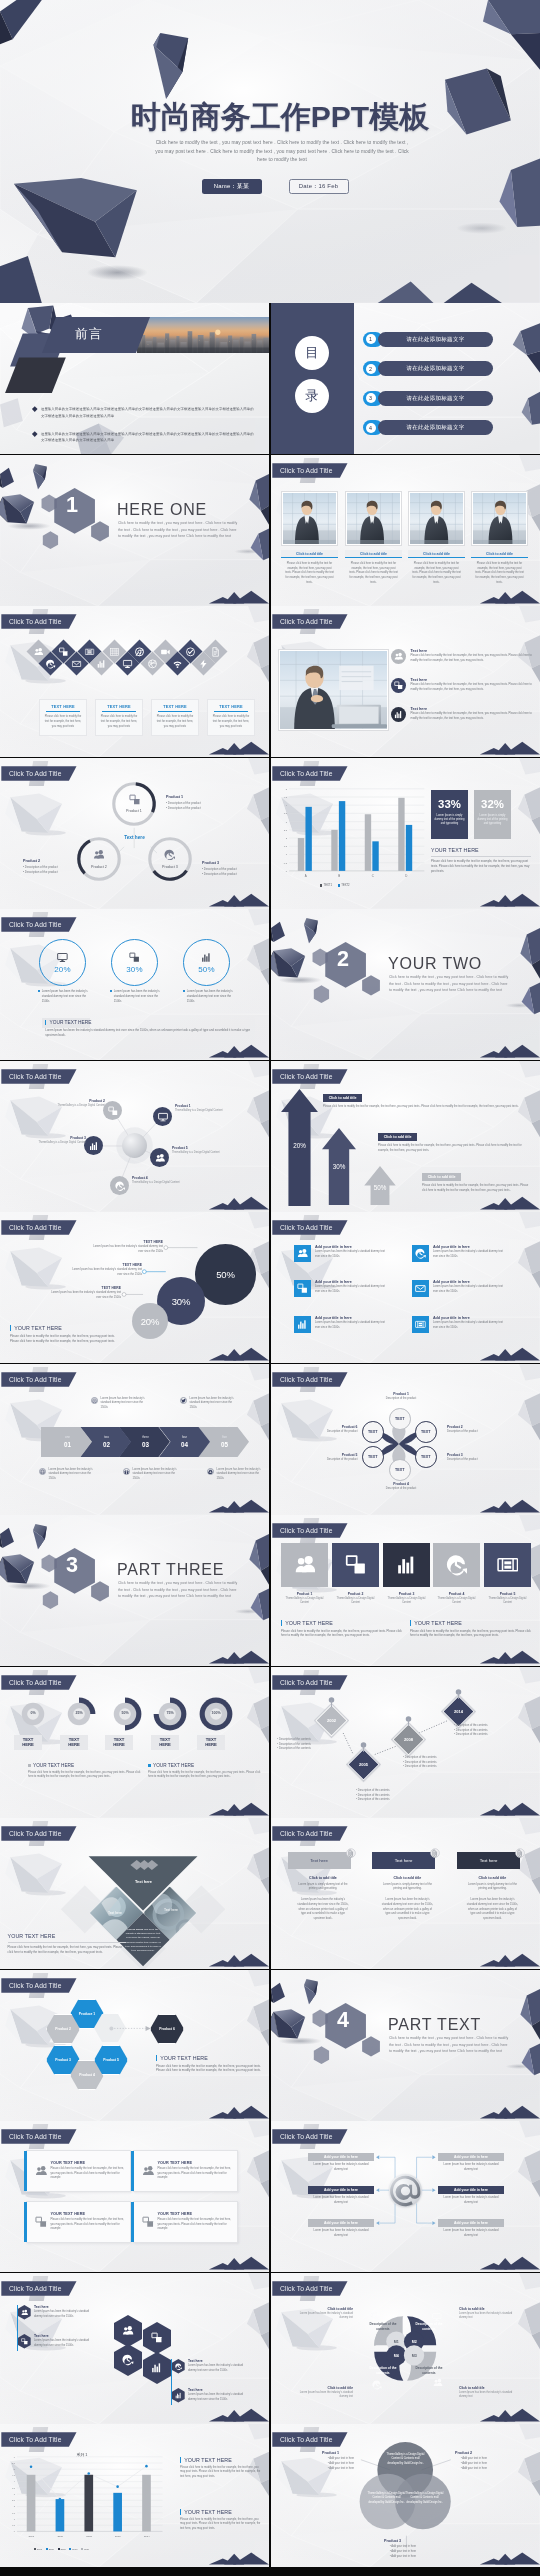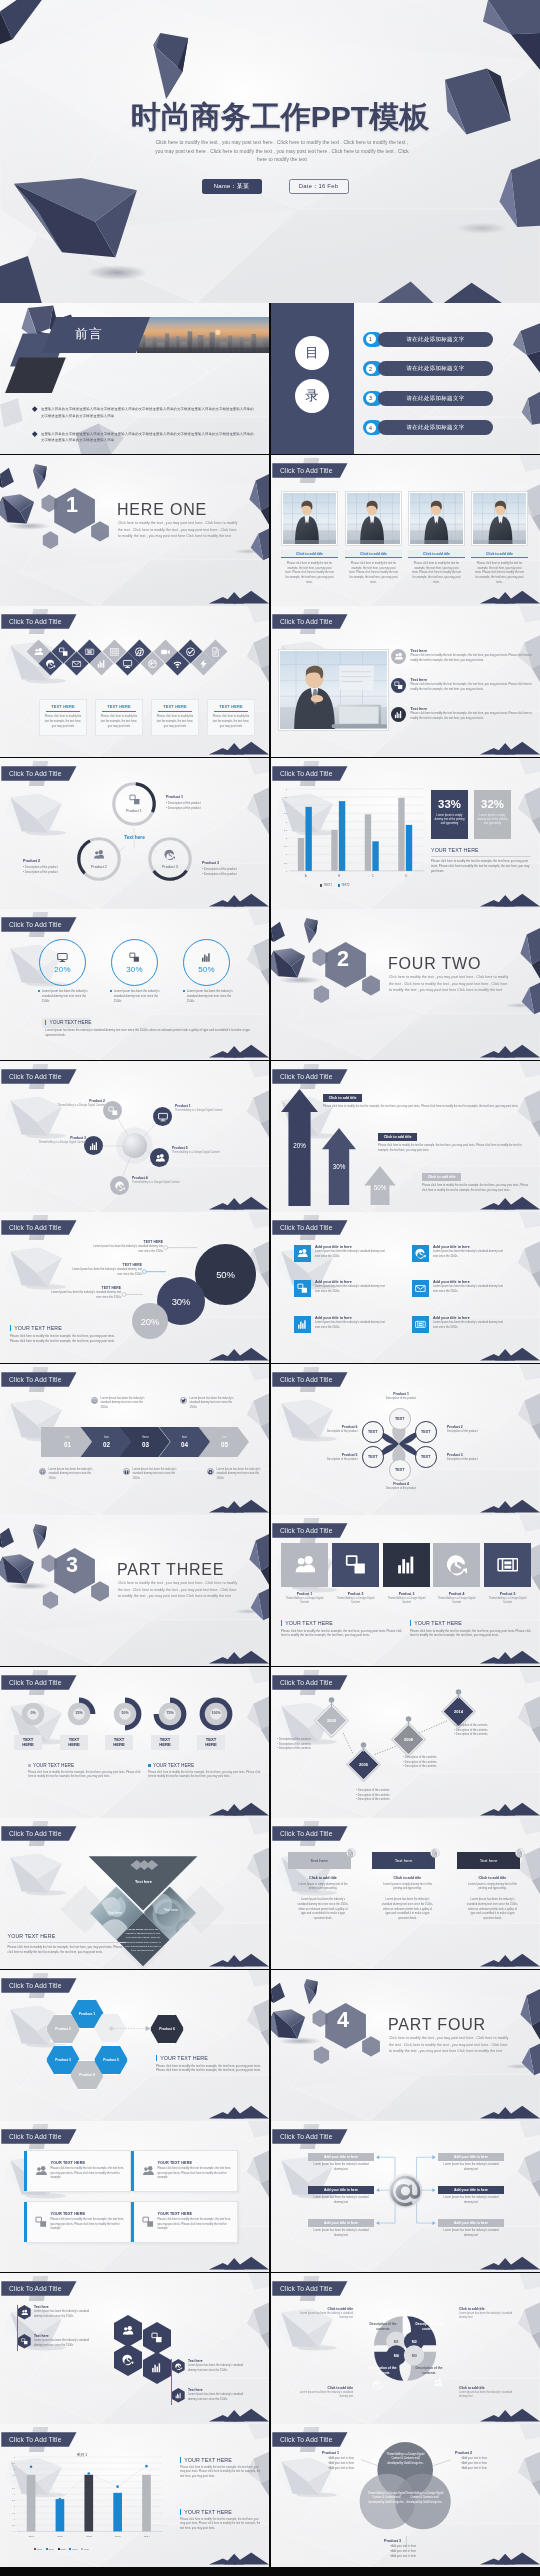--- a/index.html
+++ b/index.html
@@ -1694,21 +1694,21 @@
   <div class="scontent">
     <svg class="pc-hex" width="89" height="89" viewBox="0 0 140 140" style="left:39px;top:28px">
       <g fill="#6b7189">
         <polygon points="56,8 88,26 88,62 56,80 24,62 24,26" opacity=".93"></polygon>
         <polygon points="16,18 28,25 28,39 16,46 4,39 4,25" opacity=".7"></polygon>
         <polygon points="96,60 110,68 110,84 96,92 82,84 82,68" opacity=".82"></polygon>
         <polygon points="18,76 30,83 30,97 18,104 6,97 6,83" opacity=".7"></polygon>
       </g>
     </svg>
     <div class="pc-num" style="left:66px;top:37px">2</div>
-    <div class="pc-t" style="left:117px;top:46px">FOUR TWO</div>
+    <div class="pc-t" style="left:117px;top:46px">YOUR TWO</div>
     <div class="pc-d" style="left:118px;top:65px">Click here to modify the text , you may post text here . Click here to modify the text . Click here to modify the text , you may post text here . Click here to modify the text , you may post text here Click here to modify the text</div>
   </div>
 </div>
 <div class="slide s" style="left:0px;top:1061px">
 <div class="sbg">
         <svg viewBox="0 0 425 238" preserveAspectRatio="none">
 <defs>
 <linearGradient id="sgr5a" x1="0.2" y1="0" x2="0.8" y2="1">
               <stop offset="0" stop-color="#fcfcfd"></stop>
               <stop offset=".5" stop-color="#f5f5f6"></stop>
@@ -3245,21 +3245,21 @@
   <div class="scontent">
     <svg class="pc-hex" width="89" height="89" viewBox="0 0 140 140" style="left:39px;top:28px">
       <g fill="#6b7189">
         <polygon points="56,8 88,26 88,62 56,80 24,62 24,26" opacity=".93"></polygon>
         <polygon points="16,18 28,25 28,39 16,46 4,39 4,25" opacity=".7"></polygon>
         <polygon points="96,60 110,68 110,84 96,92 82,84 82,68" opacity=".82"></polygon>
         <polygon points="18,76 30,83 30,97 18,104 6,97 6,83" opacity=".7"></polygon>
       </g>
     </svg>
     <div class="pc-num" style="left:66px;top:37px">4</div>
-    <div class="pc-t" style="left:117px;top:46px">PART FOUR</div>
+    <div class="pc-t" style="left:117px;top:46px">PART TEXT</div>
     <div class="pc-d" style="left:118px;top:65px">Click here to modify the text , you may post text here . Click here to modify the text . Click here to modify the text , you may post text here . Click here to modify the text , you may post text here Click here to modify the text</div>
   </div>
 </div>
 <div class="slide s" style="left:0px;top:2121px">
 <div class="sbg">
         <svg viewBox="0 0 425 238" preserveAspectRatio="none">
 <defs>
 <linearGradient id="sgr12a" x1="0.2" y1="0" x2="0.8" y2="1">
               <stop offset="0" stop-color="#fcfcfd"></stop>
               <stop offset=".5" stop-color="#f5f5f6"></stop>

